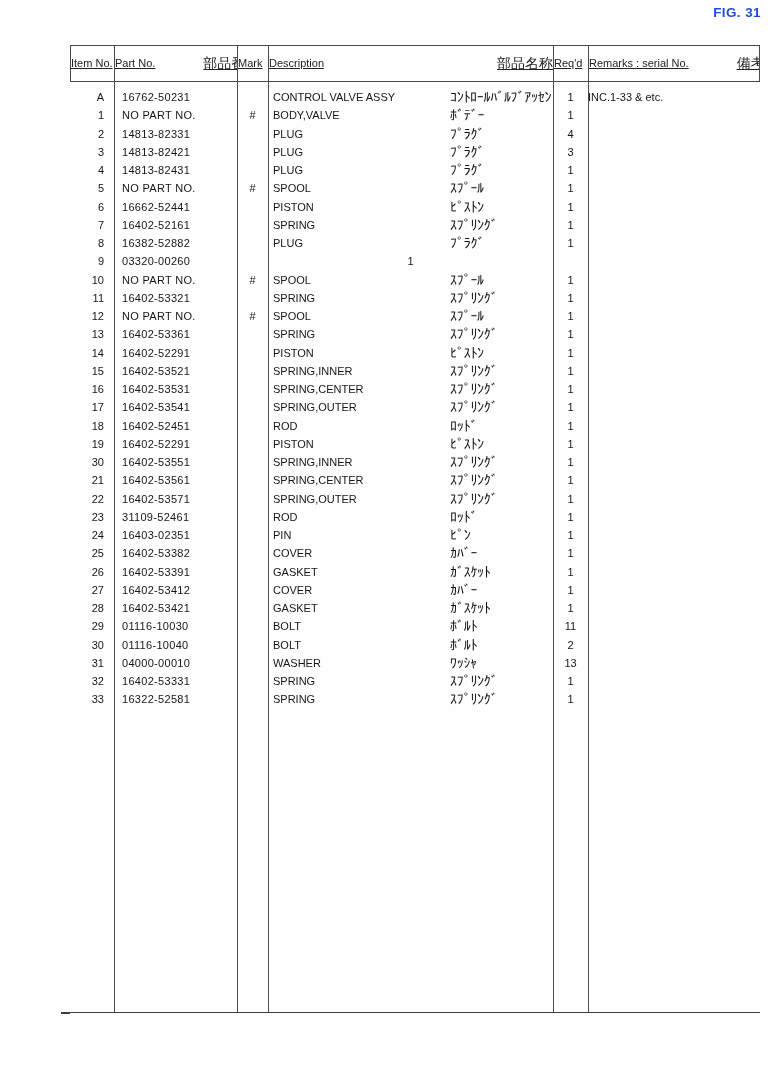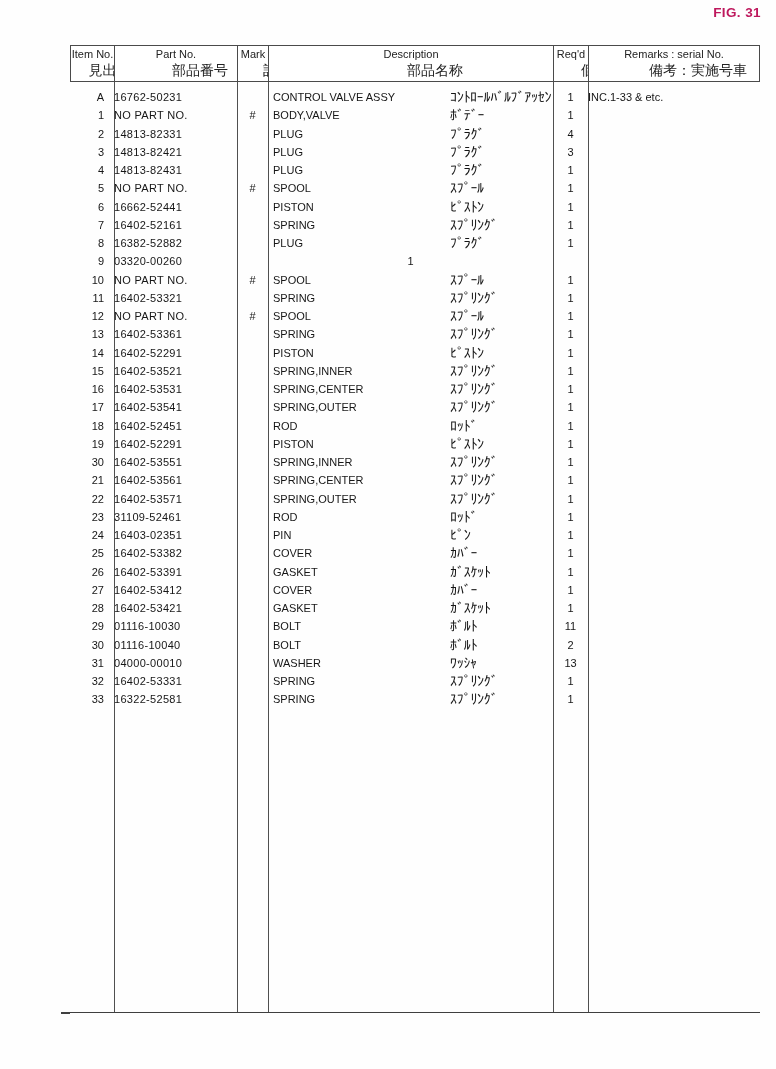--- a/index.html
+++ b/index.html
@@ -15,21 +15,21 @@
     position: relative;
     overflow: hidden;
   }
   .fig-label {
     position: absolute;
     top: 5px;
     right: 15px;
     font-weight: bold;
     font-size: 13.5px;
     letter-spacing: 0.4px;
-    color: #be185d;
+    color: #1d4ed8;
   }
   .parts-table {
     position: absolute;
     left: 70px;
     top: 45px;
     width: 690px;
     height: 968px;
   }
   .thead {
     position: absolute;
@@ -38,28 +38,28 @@
     height: 37px;
     box-sizing: border-box;
     border: 1px solid #4a4a4a;
     display: grid;
     grid-template-columns: 44px 123px 31px 285px 35px 1fr;
     background: #fff;
   }
   .th {
     border-right: 1px solid #4a4a4a;
     display: flex;
-    flex-direction: column;
-    justify-content: center;
+    justify-content: space-between;
     align-items: center;
     line-height: 1.25;
     font-size: 11px;
     color: #222;
     white-space: nowrap;
     overflow: hidden;
+    text-decoration: underline;
   }
   .th:last-child { border-right: none; }
   .th .ja { font-size: 14px; padding-left: 48px; }
   .tbody {
     position: absolute;
     top: 37px; left: 0;
     width: 690px;
     bottom: 0;
     border-bottom: 1.5px solid #3f3f3f;
     box-sizing: border-box;
@@ -88,21 +88,21 @@
   }
   .row {
     display: grid;
     grid-template-columns: 44px 123px 31px 285px 35px 1fr;
     height: 18.25px;
     align-items: center;
     font-size: 11px;
     color: #161616;
   }
   .cell-item   { text-align: right; padding-right: 10px; }
-  .cell-part   { letter-spacing: 0.3px; }
+  .cell-part   { padding-left: 8px; letter-spacing: 0.3px; }
   .cell-mark   { text-align: center; }
   .cell-desc   { position: relative; padding-left: 5px; white-space: nowrap; }
   .desc-ja     {
     position: absolute;
     left: 182px; top: 50%;
     transform: translateY(-50%);
     font-size: 14px;
     letter-spacing: -0.3px;
     white-space: nowrap;
   }

